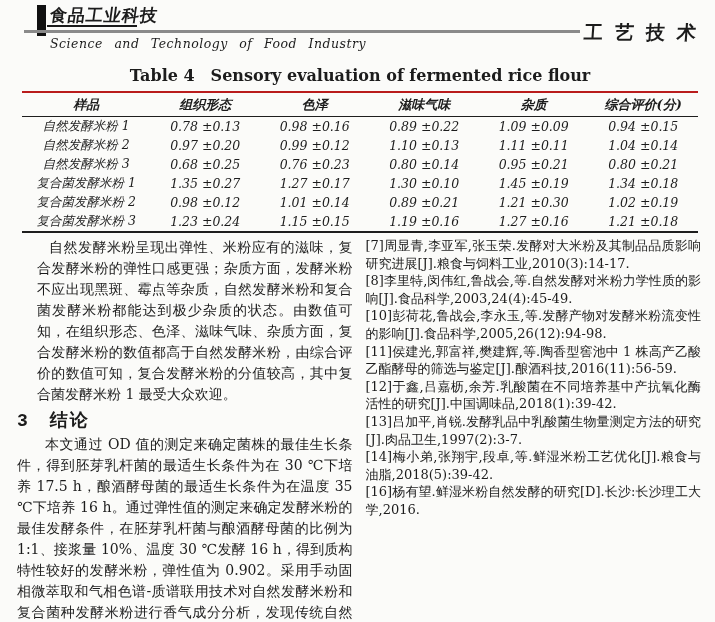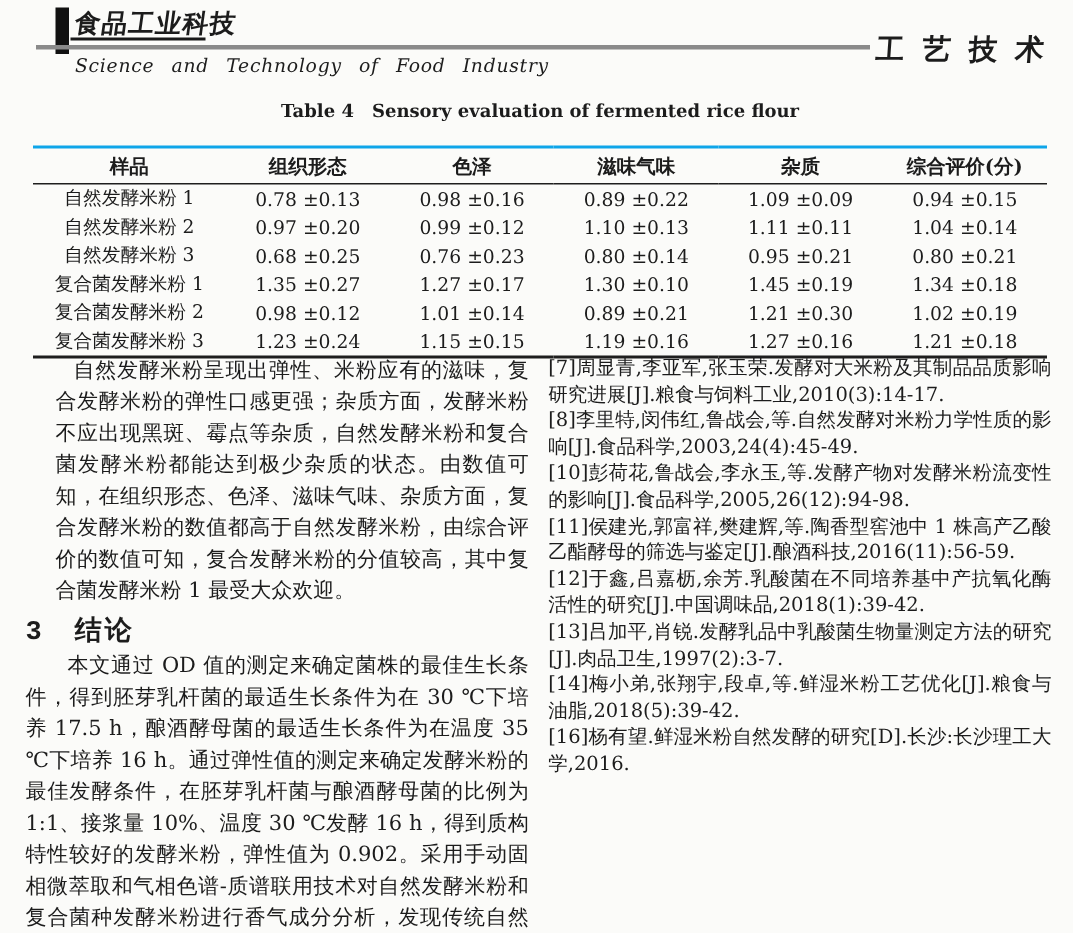--- a/index.html
+++ b/index.html
@@ -21,24 +21,24 @@
     letter-spacing:0.5px;word-spacing:7px;white-space:nowrap;
   }
   .section-tag{
     position:absolute;left:584px;top:20px;width:130px;
     font-family:"DejaVu Sans", sans-serif;font-weight:bold;font-size:19px;
     letter-spacing:12px;white-space:nowrap;transform:skewX(-4deg);
   }
   
   .tablewrap{position:absolute;left:22px;top:64px;width:676px;}
   .tbl-title-cn{text-align:center;font-weight:bold;font-size:13.5px;margin:0;}
-  .tbl-title-en{text-align:center;font-weight:bold;font-size:12px;margin:2px 0 0 0;}
+  .tbl-title-en{text-align:center;font-weight:bold;font-size:16px;margin:2px 0 0 0;}
   table.sensory{
-    width:100%;border-collapse:collapse;margin-top:14px;
-    border-top:2px solid #0ea5e9;border-bottom:2px solid #1e1e1e;
+    width:100%;border-collapse:collapse;margin-top:4px;
+    border-top:2px solid #b91c1c;border-bottom:2px solid #1e1e1e;font-style:italic;
   }
   table.sensory thead tr{border-bottom:1.2px solid #1e1e1e;}
   table.sensory th{font-size:13px;font-weight:bold;text-align:center;padding:3px 0 2px 0;}
   table.sensory td{font-size:12.5px;text-align:center;padding:1px 0;white-space:nowrap;}
   
   .columns{position:absolute;left:17px;top:237px;width:684px;display:flex;gap:13px;}
   .col{width:336px;}
   .body-p{font-size:14px;line-height:21px;text-align:justify;margin:0;}
   .p-cont{text-indent:12px;margin-left:20px;}
   .p-ind{text-indent:28px;}

